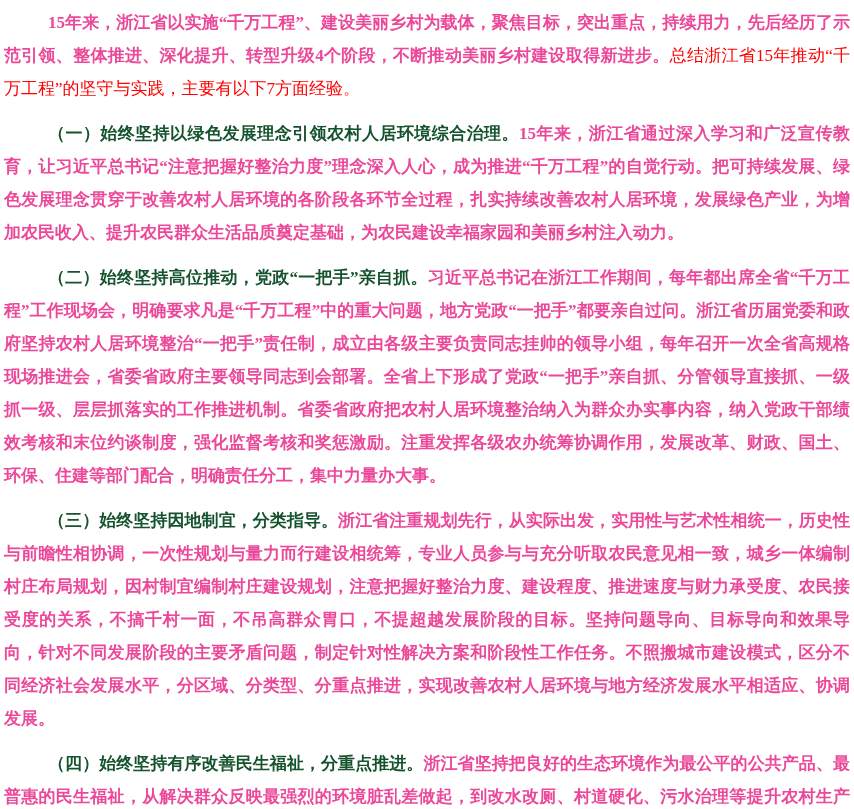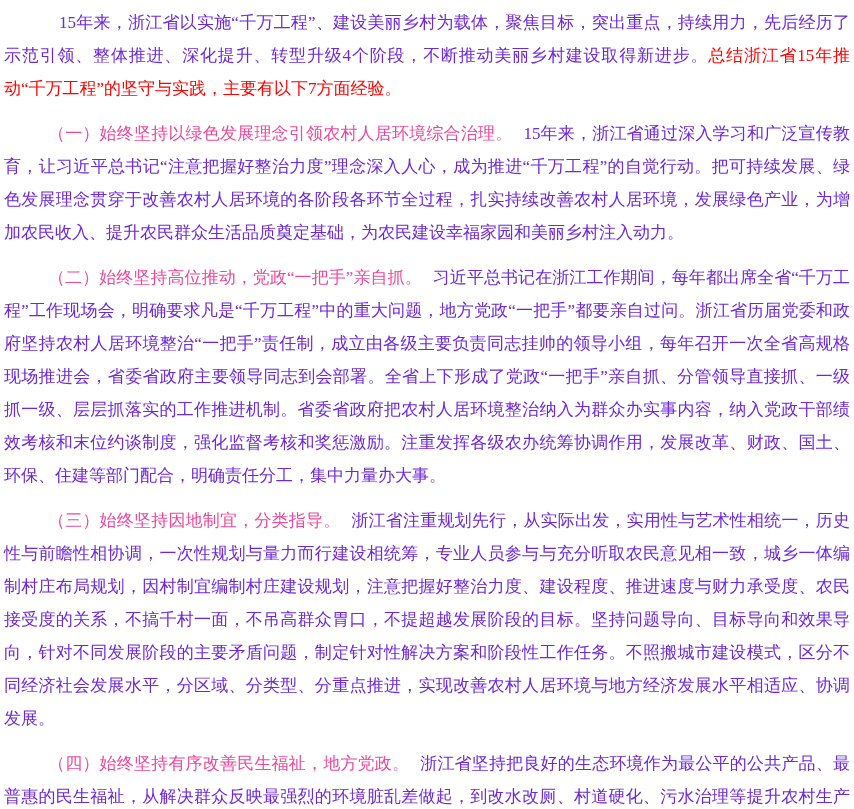--- a/index.html
+++ b/index.html
@@ -21,37 +21,36 @@
     font-size: 17px;
     color: #000000;
     text-align: justify;
   }
   .paragraph {
     margin: 0 0 12px 0;
     line-height: 33px;
     text-indent: 44px;
   }
   .seg-normal {
-    font-weight: normal;
-    color: #6d28d9;
-    margin-left: 11px;
+    font-weight: bold;
+    color: #ec4899;
   }
   .seg-bold {
-    font-weight: normal;
-    color: #ec4899;
+    font-weight: bold;
+    color: #14532d;
   }
   .seg-red {
     font-weight: normal;
     color: #fe0000;
   }
 </style>
 </head>
 <body>
 
 <div class="document-page">
   <div id="document-body">
       <p class="paragraph"><span class="seg-normal">15年来，浙江省以实施“千万工程”、建设美丽乡村为载体，聚焦目标，突出重点，持续用力，先后经历了示范引领、整体推进、深化提升、转型升级4个阶段，不断推动美丽乡村建设取得新进步。</span><span class="seg-red">总结浙江省15年推动“千万工程”的坚守与实践，主要有以下7方面经验。</span></p>
       <p class="paragraph"><span class="seg-bold">（一）始终坚持以绿色发展理念引领农村人居环境综合治理。</span><span class="seg-normal">15年来，浙江省通过深入学习和广泛宣传教育，让习近平总书记“注意把握好整治力度”理念深入人心，成为推进“千万工程”的自觉行动。把可持续发展、绿色发展理念贯穿于改善农村人居环境的各阶段各环节全过程，扎实持续改善农村人居环境，发展绿色产业，为增加农民收入、提升农民群众生活品质奠定基础，为农民建设幸福家园和美丽乡村注入动力。</span></p>
       <p class="paragraph"><span class="seg-bold">（二）始终坚持高位推动，党政“一把手”亲自抓。</span><span class="seg-normal">习近平总书记在浙江工作期间，每年都出席全省“千万工程”工作现场会，明确要求凡是“千万工程”中的重大问题，地方党政“一把手”都要亲自过问。浙江省历届党委和政府坚持农村人居环境整治“一把手”责任制，成立由各级主要负责同志挂帅的领导小组，每年召开一次全省高规格现场推进会，省委省政府主要领导同志到会部署。全省上下形成了党政“一把手”亲自抓、分管领导直接抓、一级抓一级、层层抓落实的工作推进机制。省委省政府把农村人居环境整治纳入为群众办实事内容，纳入党政干部绩效考核和末位约谈制度，强化监督考核和奖惩激励。注重发挥各级农办统筹协调作用，发展改革、财政、国土、环保、住建等部门配合，明确责任分工，集中力量办大事。</span></p>
       <p class="paragraph"><span class="seg-bold">（三）始终坚持因地制宜，分类指导。</span><span class="seg-normal">浙江省注重规划先行，从实际出发，实用性与艺术性相统一，历史性与前瞻性相协调，一次性规划与量力而行建设相统筹，专业人员参与与充分听取农民意见相一致，城乡一体编制村庄布局规划，因村制宜编制村庄建设规划，注意把握好整治力度、建设程度、推进速度与财力承受度、农民接受度的关系，不搞千村一面，不吊高群众胃口，不提超越发展阶段的目标。坚持问题导向、目标导向和效果导向，针对不同发展阶段的主要矛盾问题，制定针对性解决方案和阶段性工作任务。不照搬城市建设模式，区分不同经济社会发展水平，分区域、分类型、分重点推进，实现改善农村人居环境与地方经济发展水平相适应、协调发展。</span></p>
-      <p class="paragraph"><span class="seg-bold">（四）始终坚持有序改善民生福祉，地方党政。</span><span class="seg-normal">浙江省坚持把良好的生态环境作为最公平的公共产品、最普惠的民生福祉，从解决群众反映最强烈的环境脏乱差做起，到改水改厕、村道硬化、污水治理等提升农村生产生活的便利性，到实施绿化亮化、村庄综合治理提升农村形象，到实施产业培育、完善公共服务设施、美丽乡村创建提升农村</span></p>
+      <p class="paragraph"><span class="seg-bold">（四）始终坚持有序改善民生福祉，分重点推进。</span><span class="seg-normal">浙江省坚持把良好的生态环境作为最公平的公共产品、最普惠的民生福祉，从解决群众反映最强烈的环境脏乱差做起，到改水改厕、村道硬化、污水治理等提升农村生产生活的便利性，到实施绿化亮化、村庄综合治理提升农村形象，到实施产业培育、完善公共服务设施、美丽乡村创建提升农村</span></p>
     </div>
 </div>
 
 </body></html>

